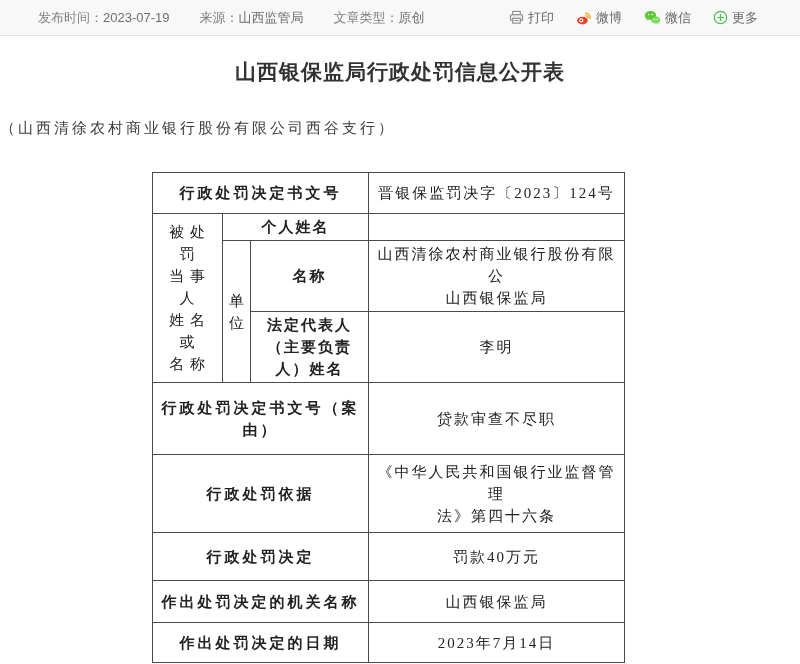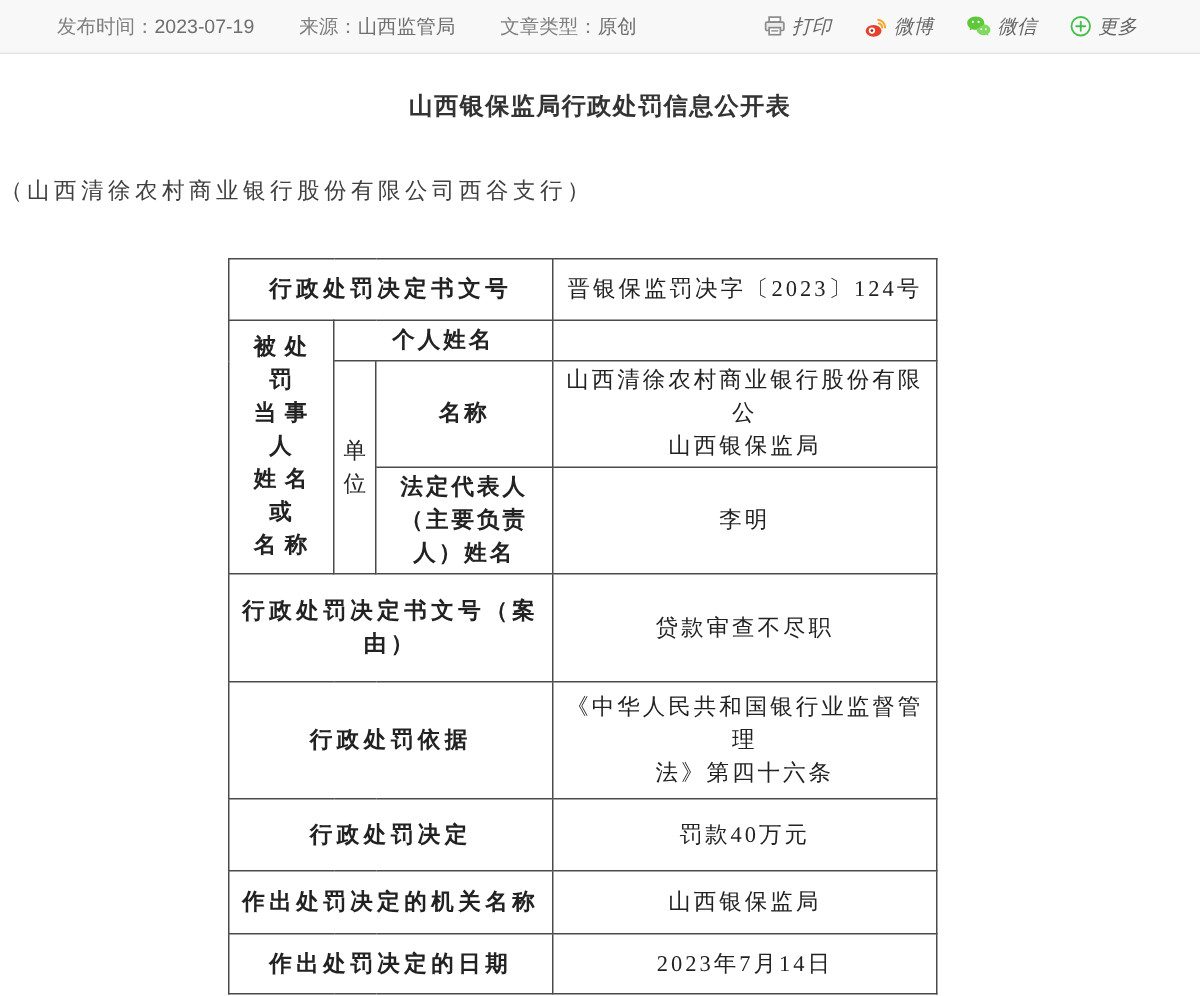--- a/index.html
+++ b/index.html
@@ -20,34 +20,34 @@
     display: flex;
     align-items: center;
     justify-content: space-between;
     padding: 0 42px 0 38px;
     font-size: 13px;
     color: #7f7f7f;
   }
   .meta { display: flex; }
   .meta-group { margin-right: 30px; white-space: nowrap; }
   .meta-group .meta-value { color: #6e6e6e; }
-  .actions { display: flex; align-items: center; font-style: italic; }
+  .actions { display: flex; align-items: center; }
   .action {
     display: flex; align-items: center;
     margin-left: 22px;
     color: #666; font-size: 13px;
     cursor: pointer; white-space: nowrap;
   }
   .action .ic { display: inline-flex; margin-right: 4px; align-items: center; }
 
   
   .title {
     margin-top: 22px;
     text-align: center;
-    font-size: 16px;
+    font-size: 21px;
     font-weight: bold;
     letter-spacing: 1px;
     color: #333;
     line-height: 28px;
   }
   .subtitle {
     margin-top: 32px;
     text-align: left;
     font-family: "Liberation Serif", "DejaVu Serif", serif;
     font-size: 15px;
@@ -70,21 +70,21 @@
     border: 1px solid #4a4a4a;
     text-align: center;
     vertical-align: middle;
     padding: 2px 6px;
     line-height: 22px;
   }
   td.lbl  { font-weight: bold; letter-spacing: 3px; }
   td.sub  { font-weight: bold; letter-spacing: 2px; }
   td.val  { font-weight: normal; letter-spacing: 2px; }
   .preline { white-space: pre-line; }
-  td.party { font-weight: bold; letter-spacing: 1px; line-height: 24px; }
+  td.party { font-weight: normal; letter-spacing: 1px; line-height: 24px; }
   td.unit  { font-weight: normal; letter-spacing: 0; line-height: 24px; padding: 2px 1px; }
 </style>
 </head>
 <body>
 
 <div class="topbar">
   <div class="meta">
     <span class="meta-group"><span>发布时间：</span><span class="meta-value">2023-07-19</span></span>
     <span class="meta-group"><span>来源：</span><span class="meta-value">山西监管局</span></span>
     <span class="meta-group"><span>文章类型：</span><span class="meta-value">原创</span></span>

